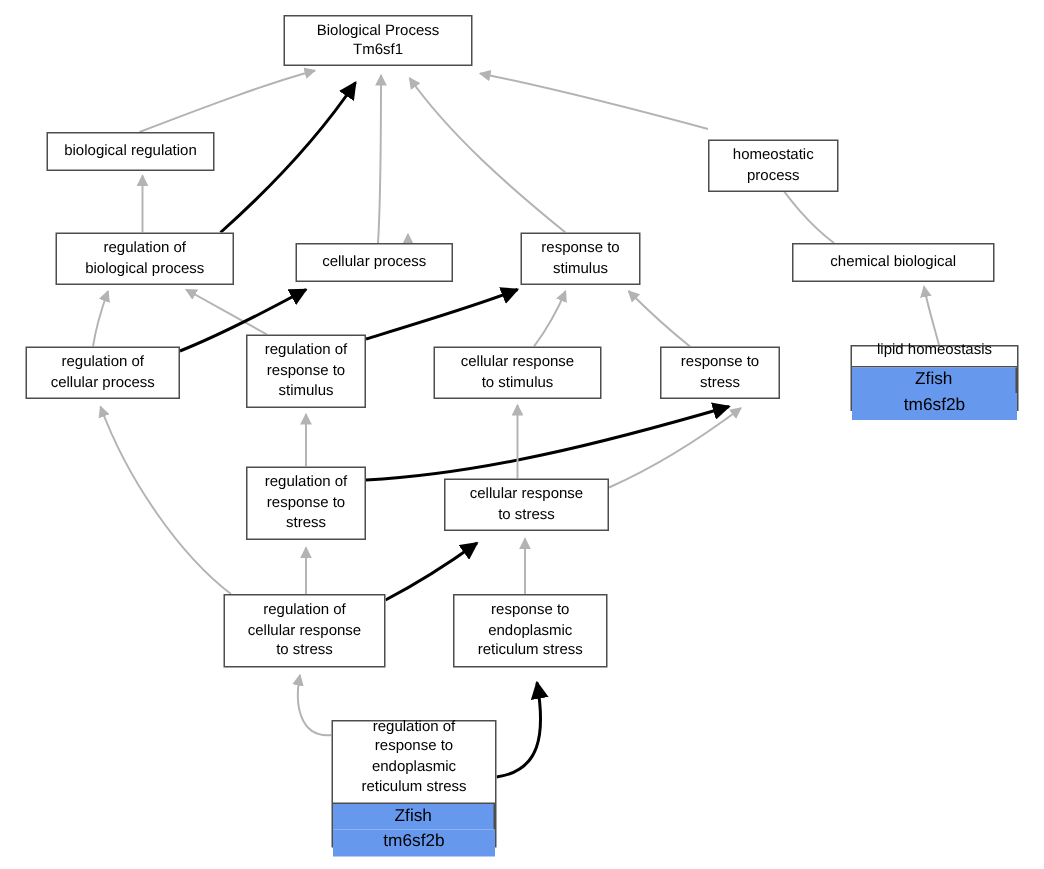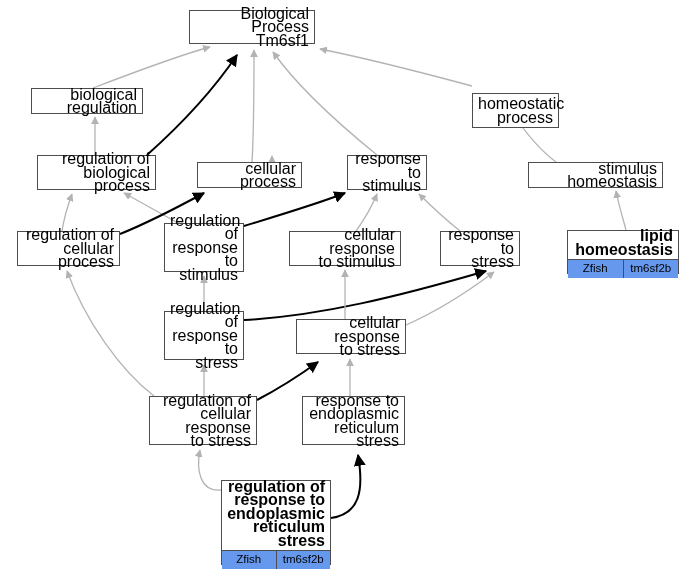--- a/index.html
+++ b/index.html
@@ -28,34 +28,33 @@
     box-sizing: border-box;
     border: 1.5px solid #4d4d4d;
     background: #ffffff;
     display: flex;
     flex-direction: column;
     align-items: stretch;
     justify-content: center;
     z-index: 5;
   }
   .node .label {
-    text-align: right;
-    font-size: 16px;
+    text-align: center;
+    font-size: 10px;
     line-height: 13.5px;
     color: #000000;
     padding: 3px 5px;
     white-space: pre-line;
   }
   .node.has-badges .label {
     border-bottom: 1.5px solid #4d4d4d;
-    font-weight: bold;
   }
   .badges {
     display: flex;
-    flex-direction: row;
+    flex-direction: column;
   }
   .badge {
     flex: 1 1 50%;
     text-align: center;
     font-size: 11.5px;
     line-height: 13.5px;
     padding: 2px 2px;
     background: #6699ee;
     color: #000000;
   }
@@ -121,21 +120,21 @@
 biological process</div>
       </div>
       <div class="node" style="left: 197px; top: 162px; width: 105px; height: 26px;">
         <div class="label">cellular process</div>
       </div>
       <div class="node" style="left: 347px; top: 155px; width: 80px; height: 35px;">
         <div class="label">response to
 stimulus</div>
       </div>
       <div class="node" style="left: 528px; top: 162px; width: 135px; height: 26px;">
-        <div class="label">stimulus homeostasis</div>
+        <div class="label">chemical biological</div>
       </div>
       <div class="node" style="left: 17px; top: 231px; width: 103px; height: 35px;">
         <div class="label">regulation of
 cellular process</div>
       </div>
       <div class="node" style="left: 164px; top: 223px; width: 80px; height: 49px;">
         <div class="label">regulation of
 response to
 stimulus</div>
       </div>

